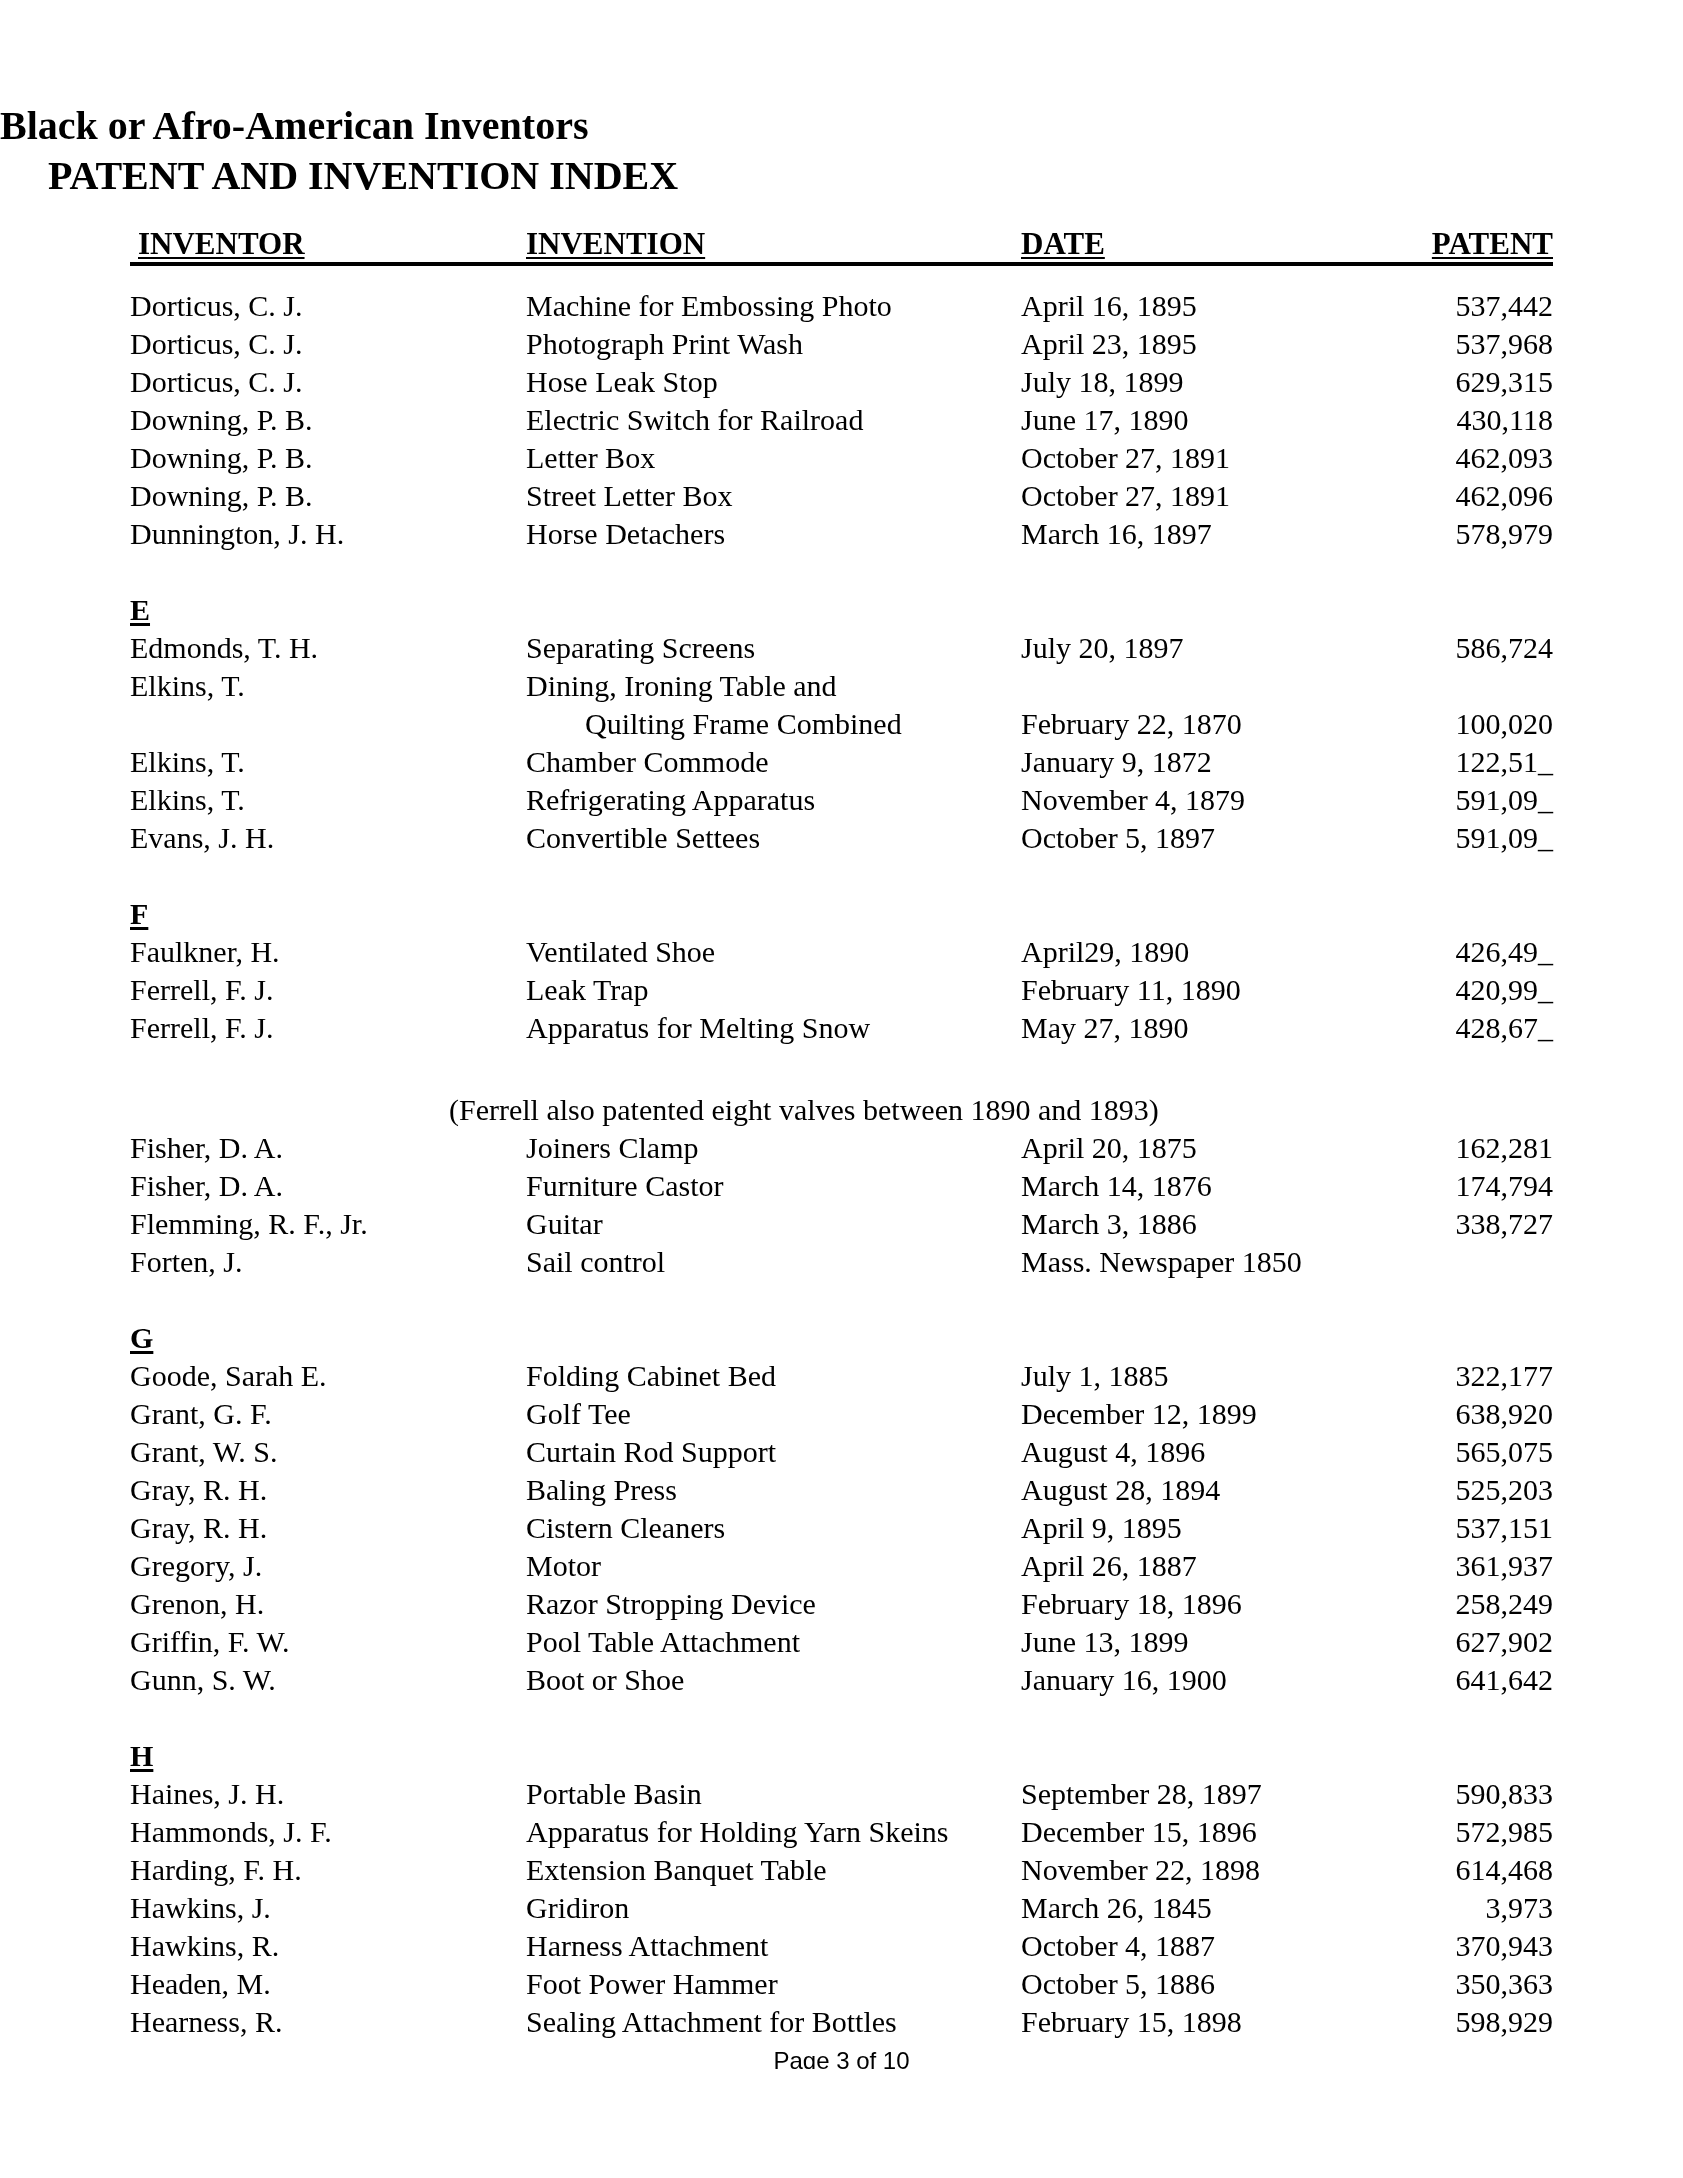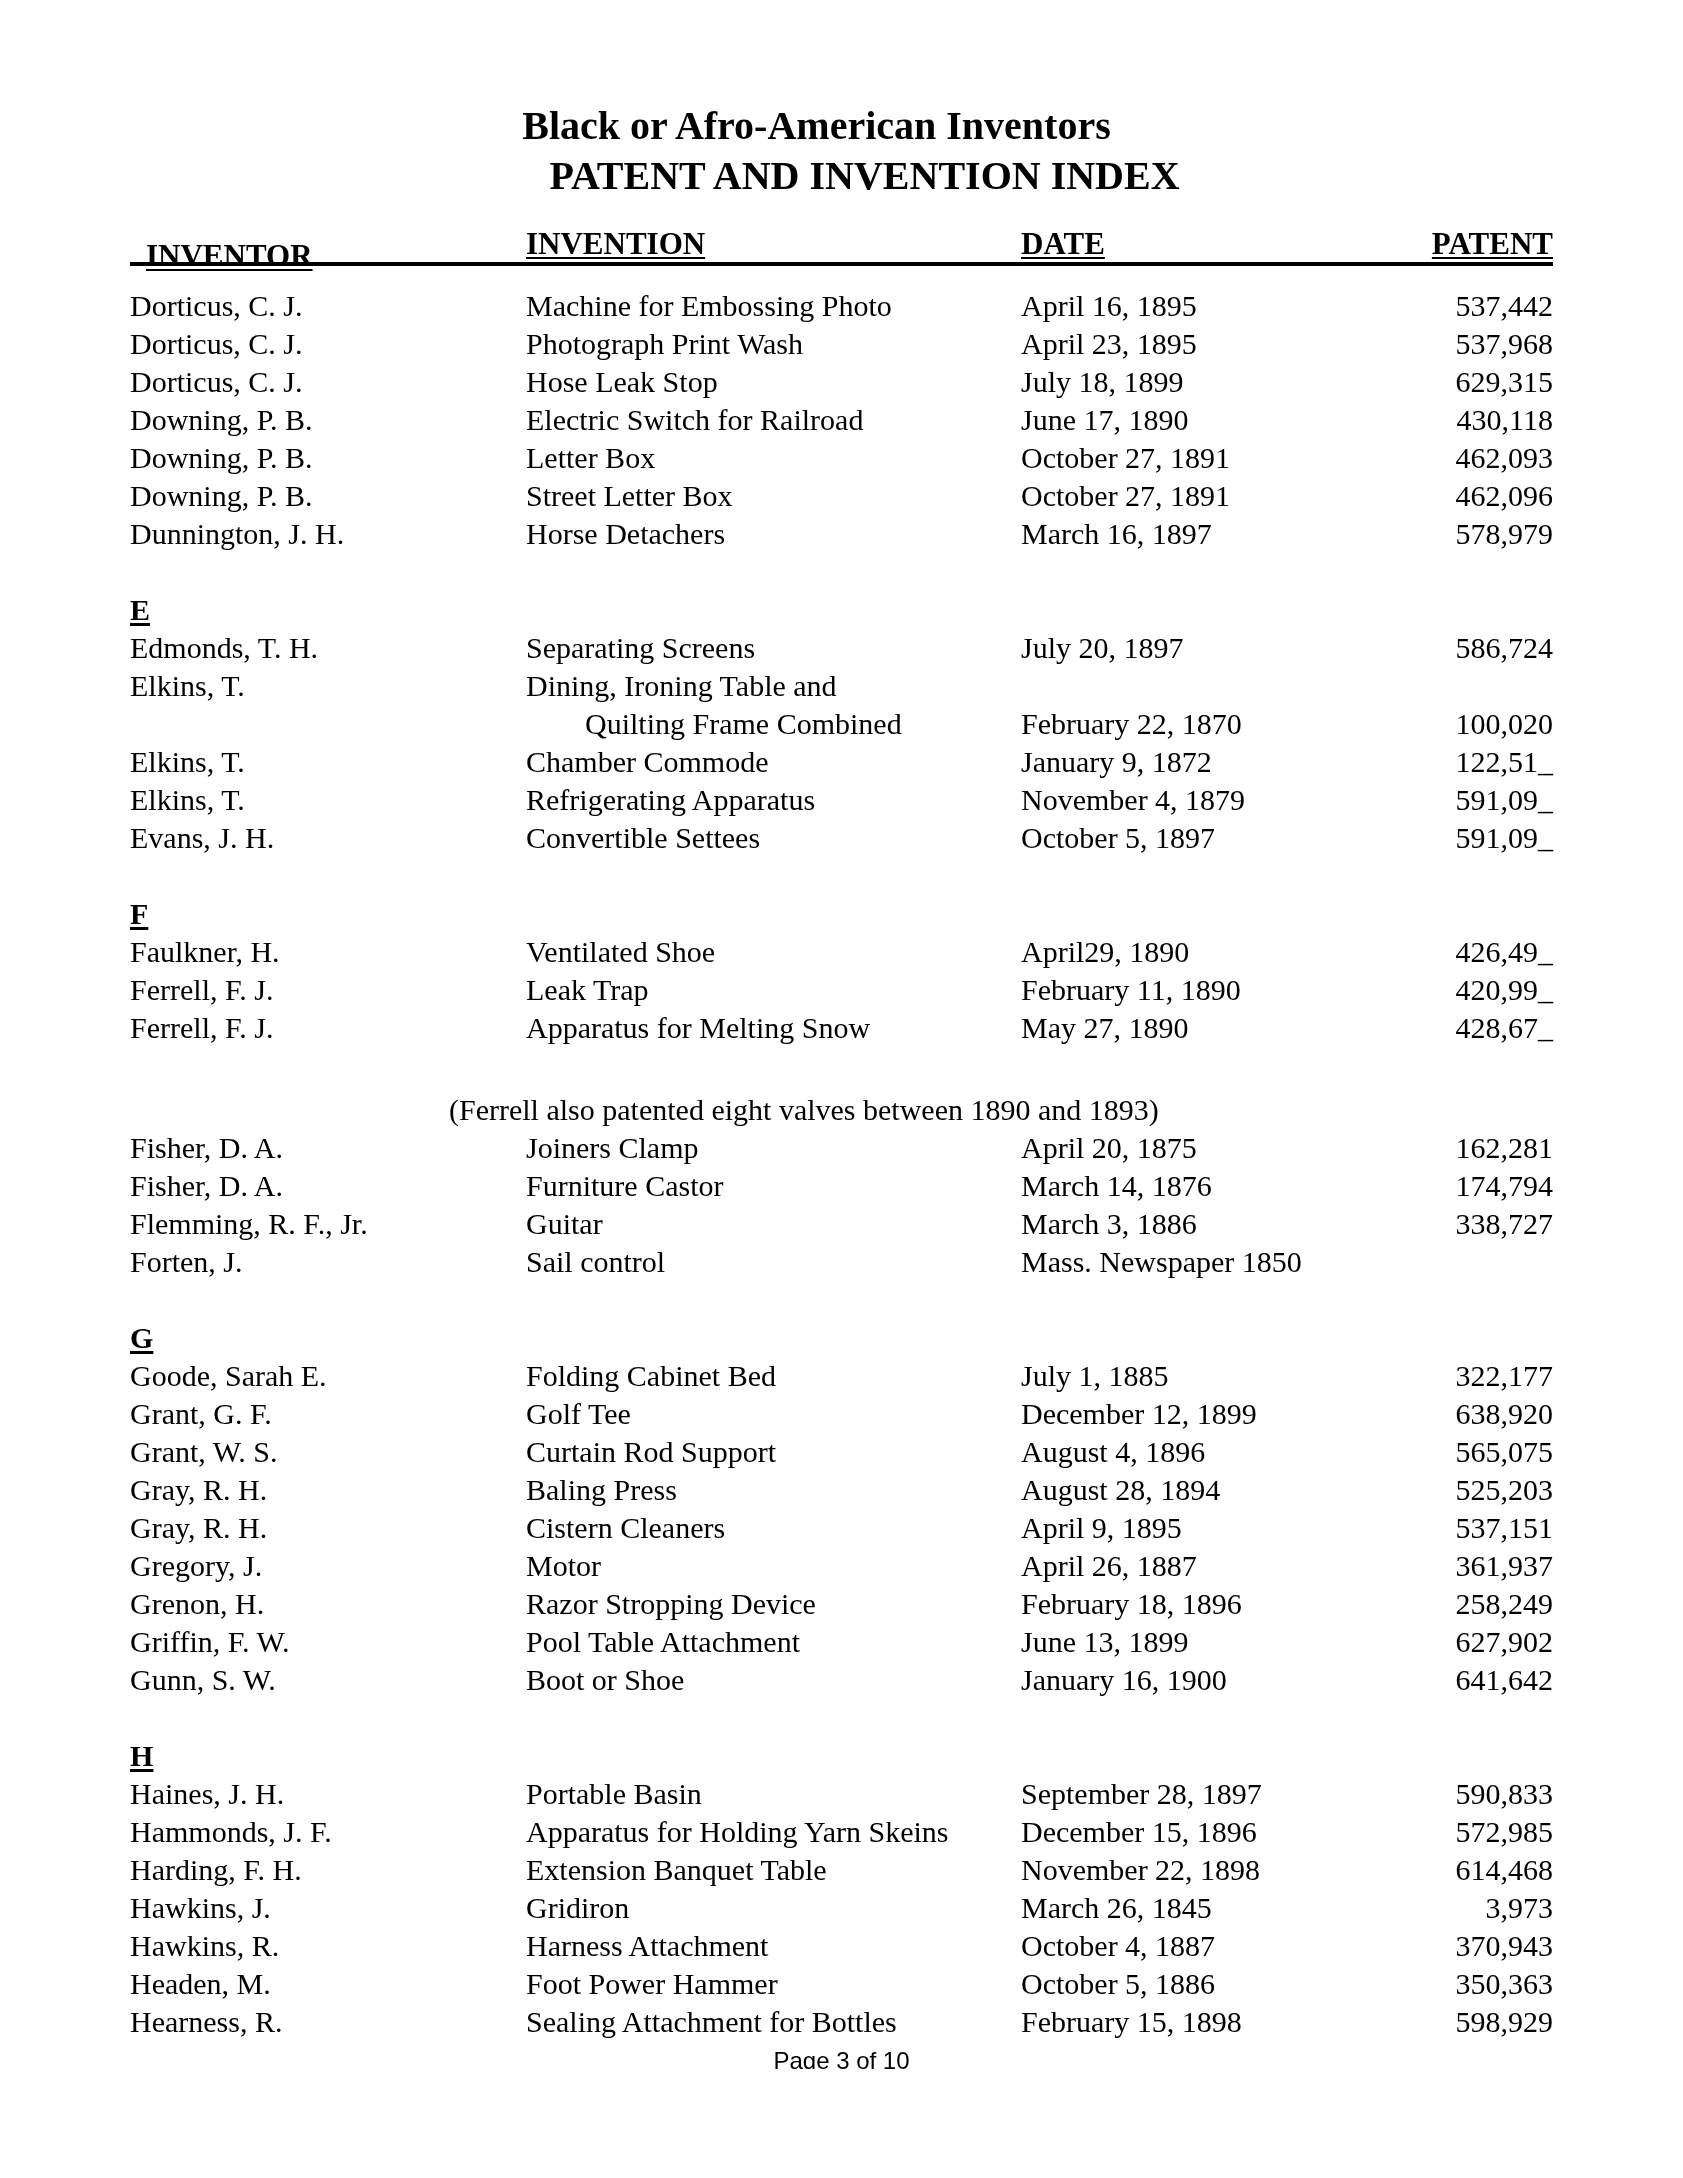--- a/index.html
+++ b/index.html
@@ -1,34 +1,34 @@
 <!DOCTYPE html>
 <html><head>
 <meta charset="utf-8">
 <style>
   html, body { margin: 0; padding: 0; background: #ffffff; }
   body {
     width: 1683px; height: 2178px; position: relative; overflow: hidden;
     font-family: "Liberation Serif", "DejaVu Serif", serif; color: #000;
   }
   .title {
-    position: absolute; left: 0; width: 1633px; text-align: center;
+    position: absolute; left: 0; width: 1633px; 
     font-weight: bold; font-size: 40px; line-height: 50px;
   }
   #t1 { top: 101px; }
   #t2 { top: 151px; padding-left: 48px; }
   .hdr {
     position: absolute; top: 226px; left: 130px; width: 1423px; height: 36px;
     border-bottom: 4px solid #000;
   }
   .hdr span {
     position: absolute; top: 0; font-weight: bold; font-size: 31px; line-height: 36px;
     text-decoration: underline; text-decoration-thickness: 2px; text-underline-offset: 3px;
   }
-  .h-inv { left: 16px; margin-top: 12px; }
+  .h-inv { left: 8px; }
   .h-invn { left: 396px; }
   .h-date { left: 891px; }
   .h-pat { right: 0; }
   #body { position: absolute; left: 130px; top: 287px; width: 1423px; }
   .row { position: relative; height: 38px; font-size: 30px; line-height: 38px; }
   .row span { position: absolute; top: 0; white-space: nowrap; }
   .c-inv { left: 0; }
   .c-invn { left: 396px; }
   .c-invn.indent { left: 455px; }
   .c-date { left: 891px; }

